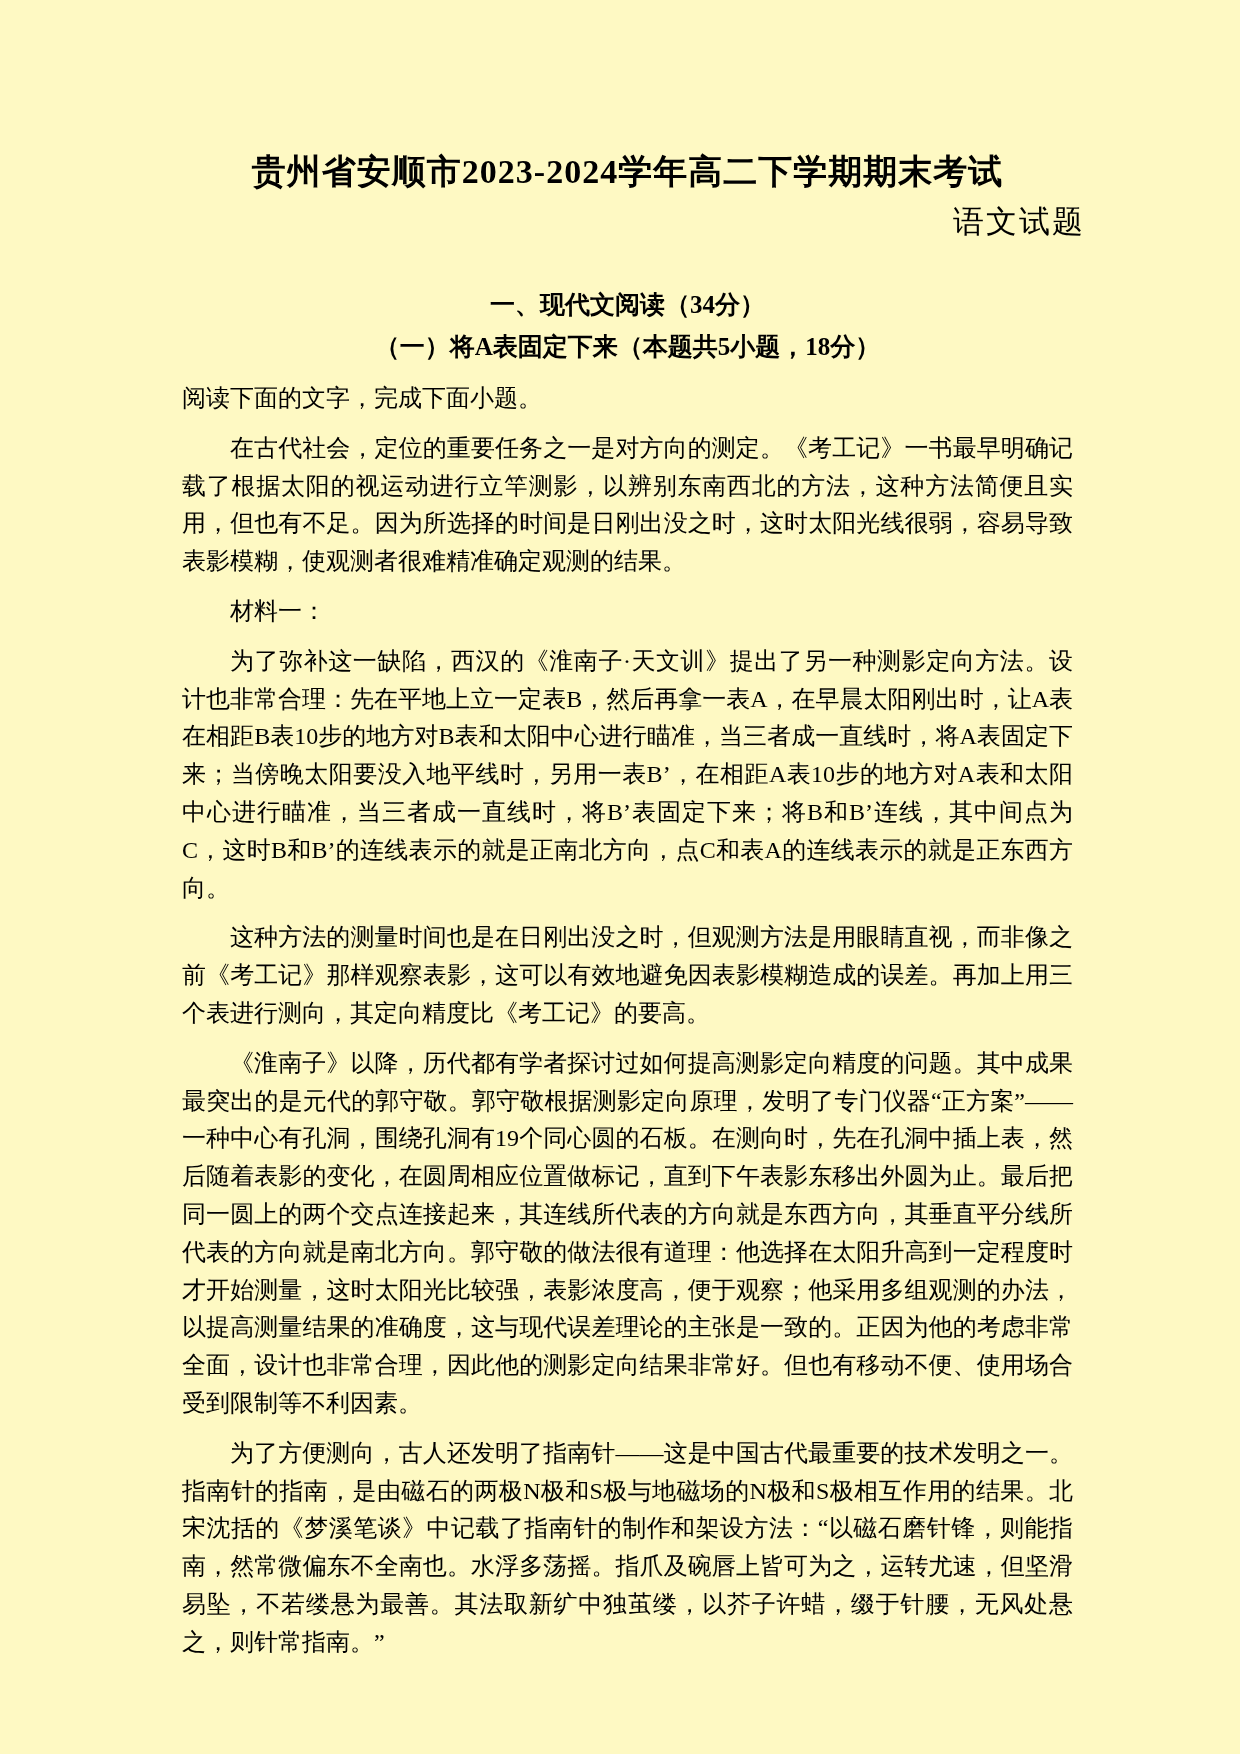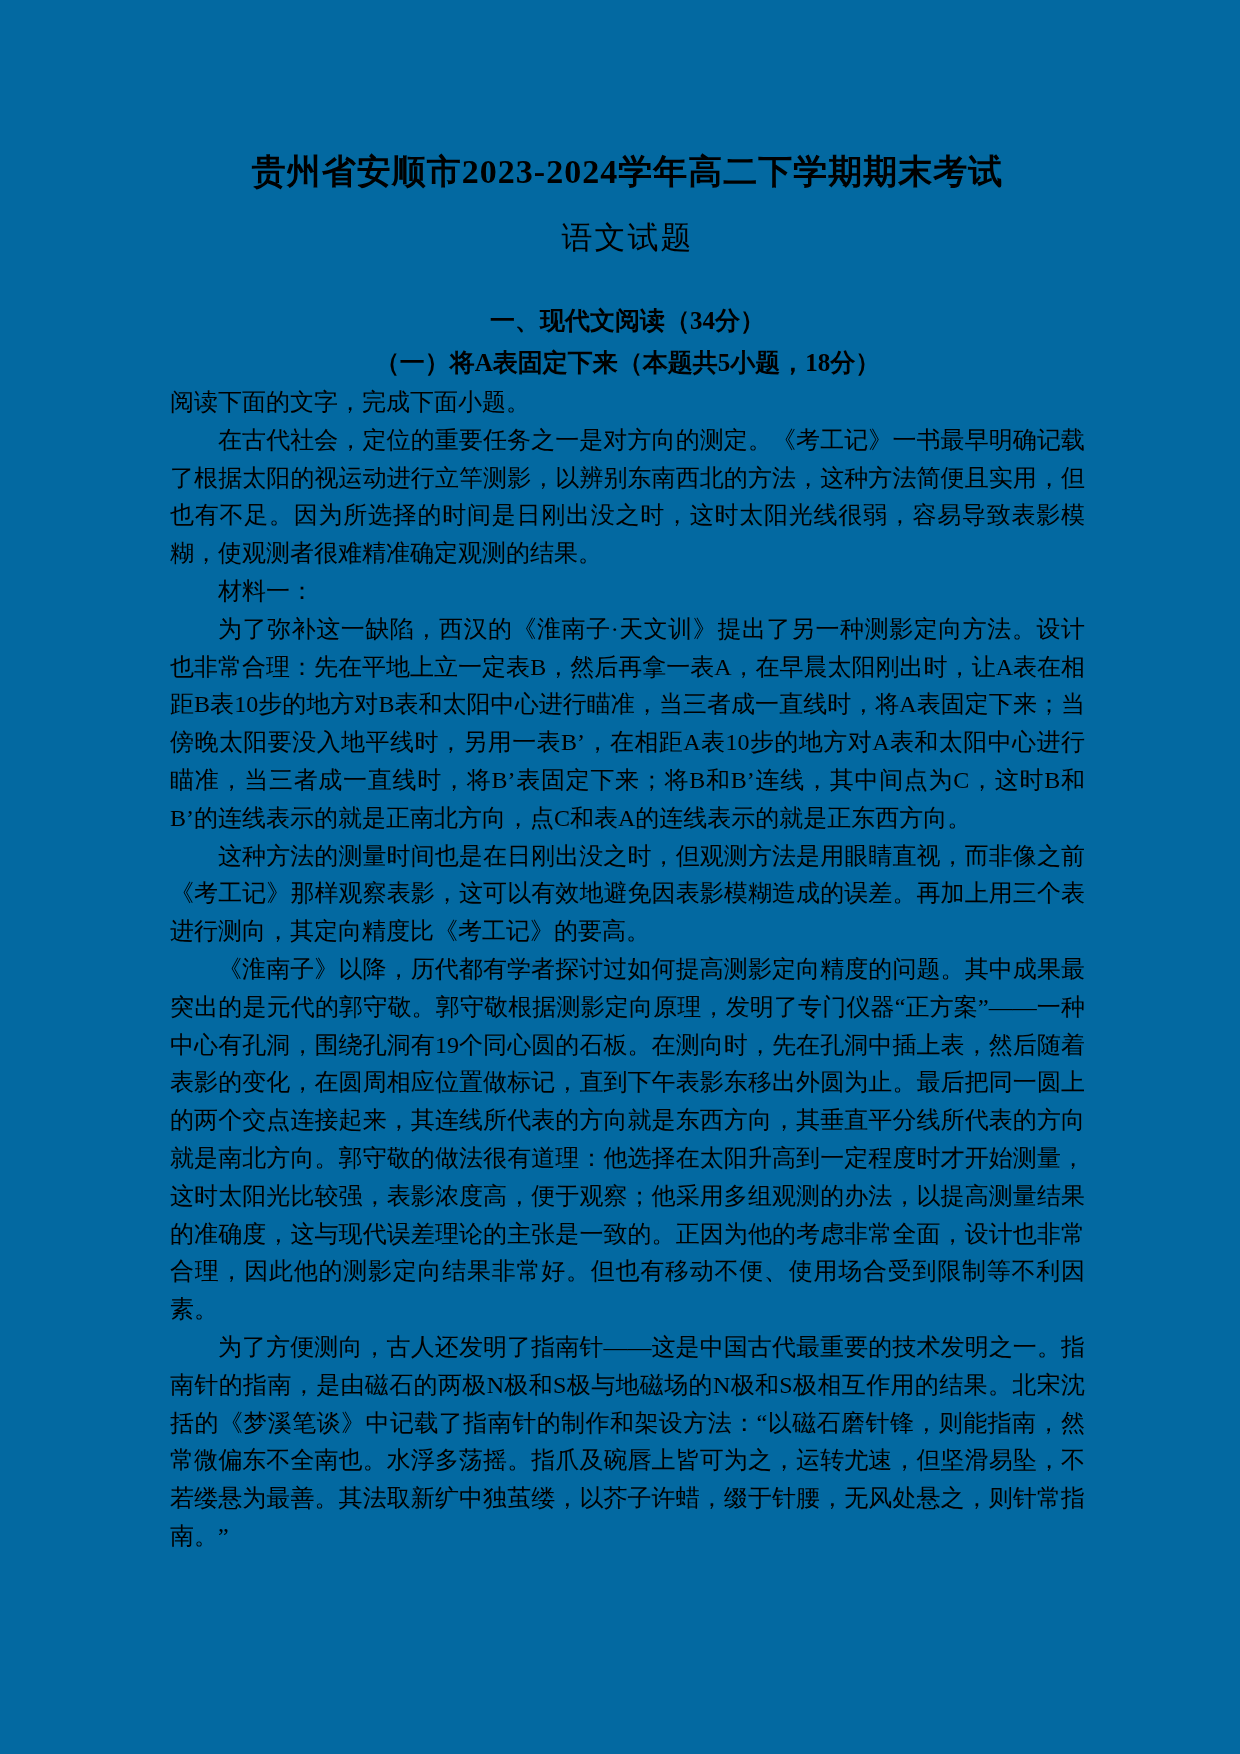--- a/index.html
+++ b/index.html
@@ -5,55 +5,55 @@
   html, body {
     margin: 0;
     padding: 0;
     background: #ffffff;
   }
   .page {
     position: relative;
     width: 1240px;
     height: 1754px;
     margin: 0 auto;
-    background: #0369a1;
+    background: #fef9c3;
     box-sizing: border-box;
     padding: 148px 155px 0 170px;
     color: #000000;
     font-family: "Liberation Serif", "DejaVu Serif", serif;
     overflow: hidden;
   }
   .doc-title {
     font-size: 34px;
     font-weight: bold;
     line-height: 48px;
     text-align: center;
     margin: 0;
     letter-spacing: 1px;
   }
   .doc-subtitle {
     font-size: 31px;
     font-weight: normal;
     line-height: 44px;
-    text-align: center;
-    margin: 20px 0 40px 0;
+    text-align: right;
+    margin: 4px 0 40px 0;
     letter-spacing: 2px;
   }
   .heading {
     font-size: 25px;
     font-weight: bold;
     line-height: 42px;
     text-align: center;
     margin: 0;
   }
   .body-text {
     font-size: 24px;
     line-height: 37.8px;
     text-align: justify;
-    margin: 0;
+    margin: 12px;
   }
   .indent-2em {
     text-indent: 2em;
   }
 </style>
 </head>
 <body>
 
 <div class="page">
   <h1 class="doc-title">贵州省安顺市2023-2024学年高二下学期期末考试</h1>

